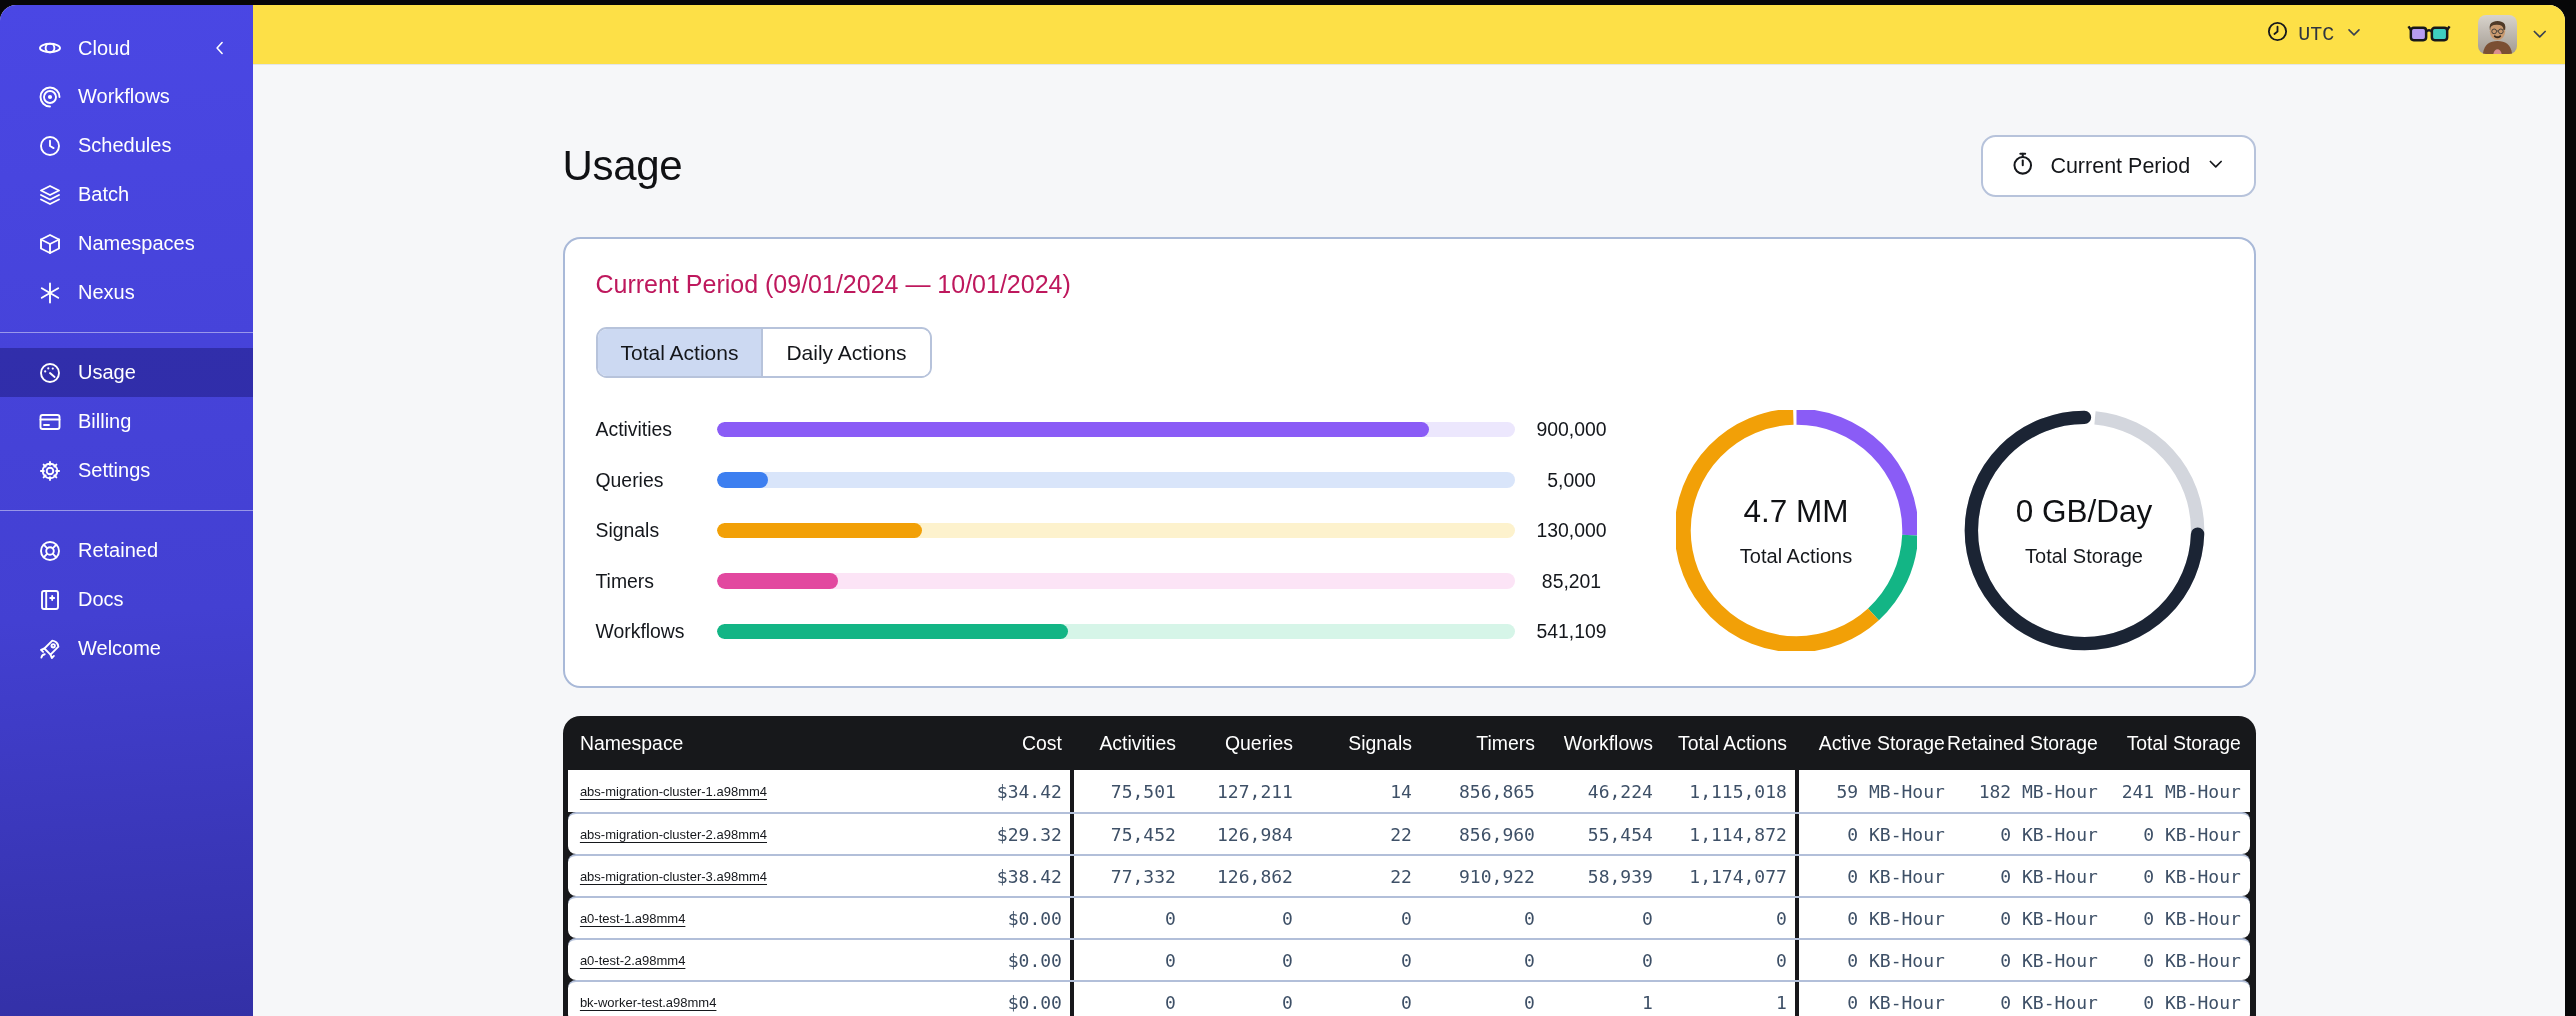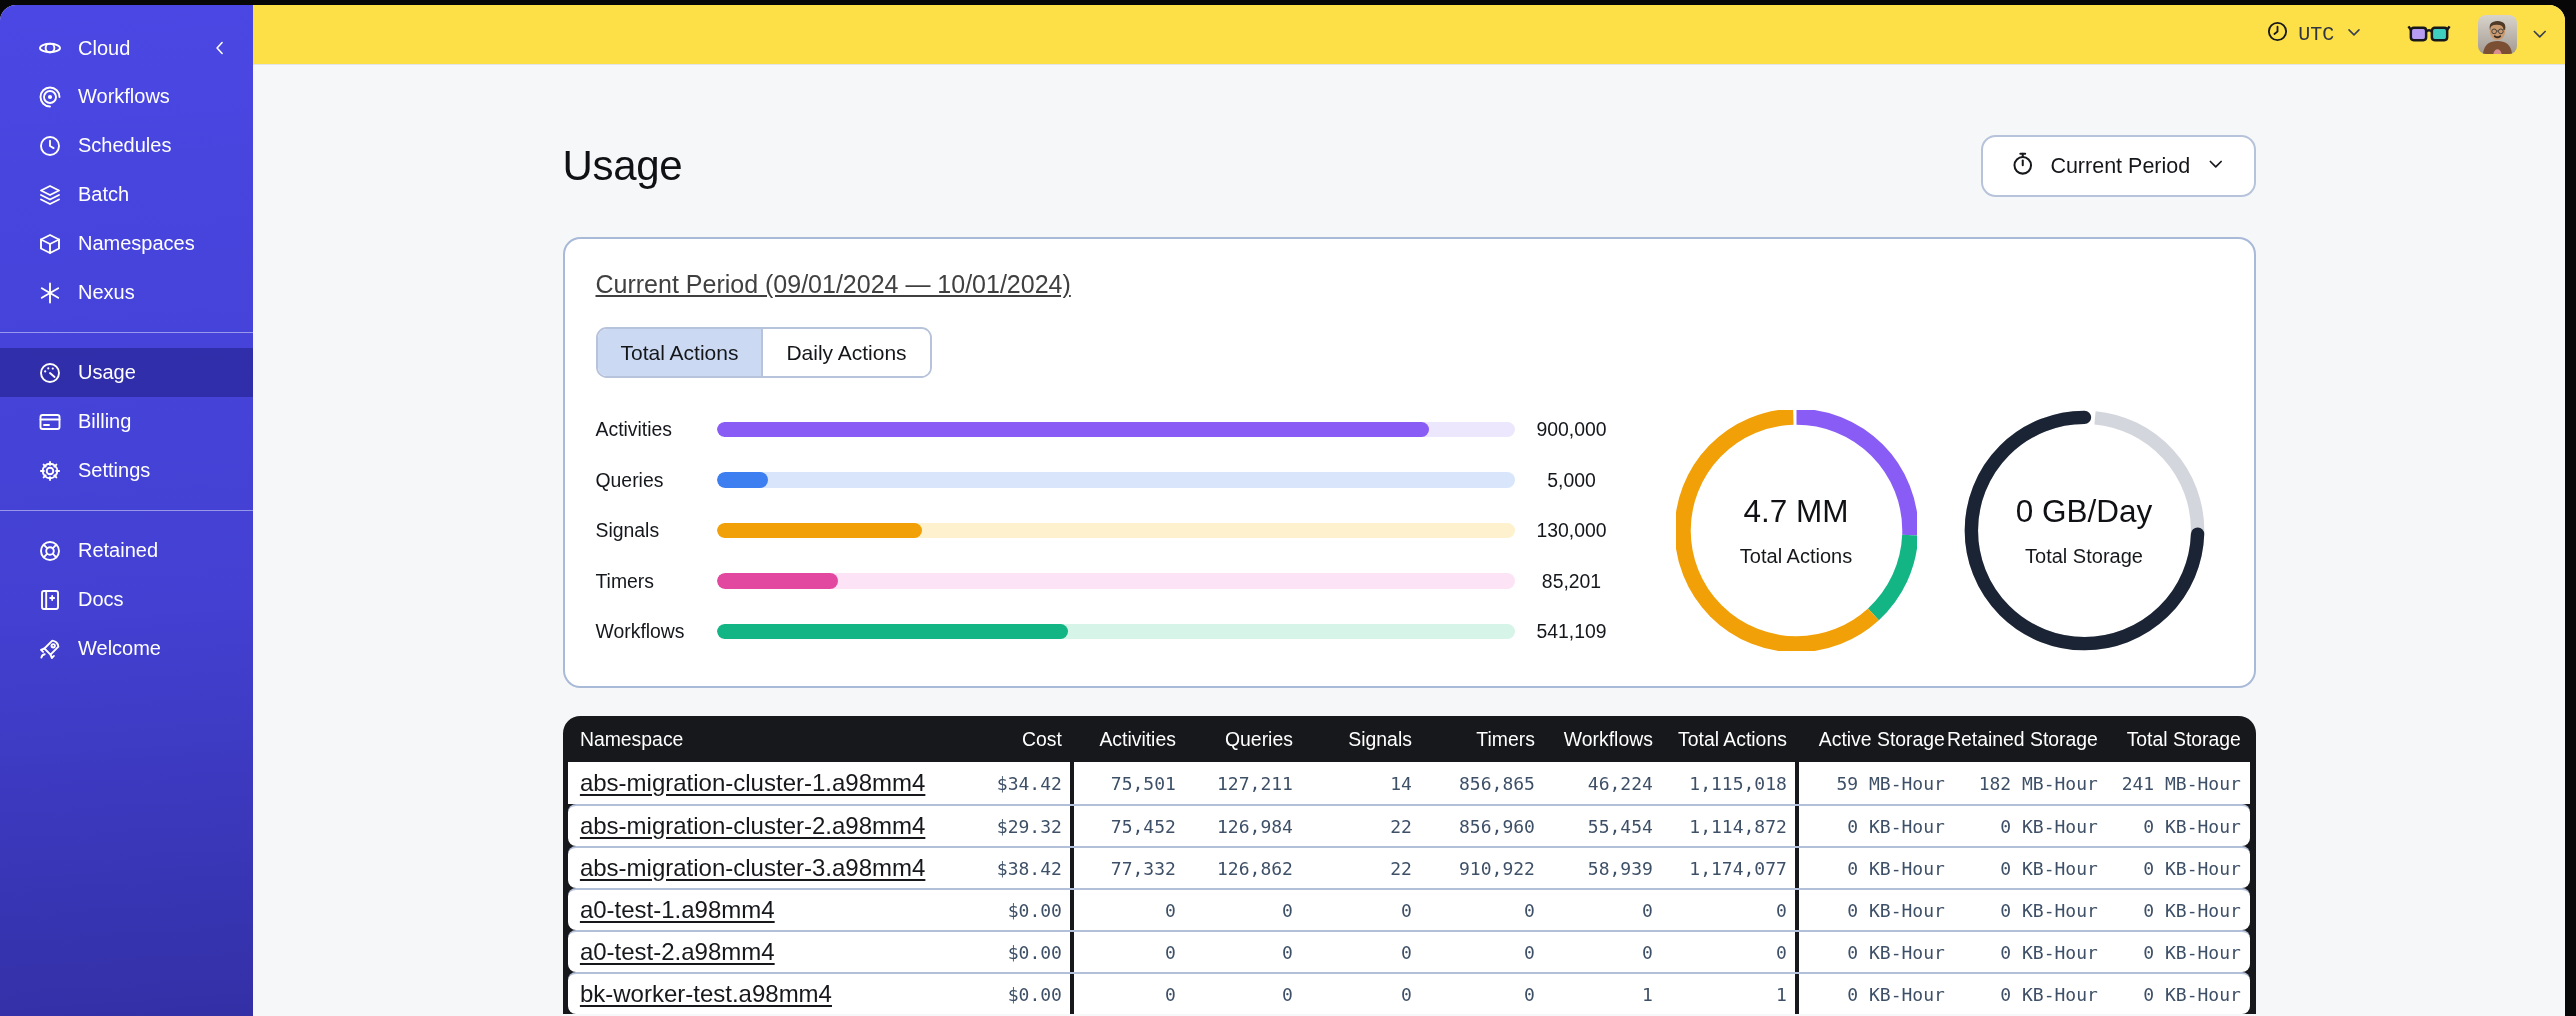--- a/index.html
+++ b/index.html
@@ -60,21 +60,21 @@
     font-size: 21.5px; color: #14161a; font-family: inherit; cursor: pointer;
   }
   .period-btn .p-icon svg { width: 25.5px; height: 25.5px; color: #16181c; }
   .period-btn .p-caret svg { width: 21.5px; height: 21.5px; color: #16181c; }
 
   
   .card {
     margin-top: 40px; background: #fff; border: 2px solid #a9b9d8; border-radius: 17.4px;
     padding: 31px 31px 35px;
   }
-  h2 { font-size: 25px; font-weight: 500; color: #404040; text-decoration: underline; }
+  h2 { font-size: 25px; font-weight: 500; color: #be185d; }
   .tabs { margin-top: 28px; display: inline-flex; border: 2px solid #b7c3db; border-radius: 10.7px; overflow: hidden; }
   .tab { padding: 11.4px 23px; font-size: 21px; background: #fff; border: none; font-family: inherit; color: #14161a; cursor: pointer; }
   .tab.active { background: #ccd9f2; border-right: 2px solid #b7c3db; font-weight: 400; }
 
   .stats { display: flex; align-items: center; gap: 47px; margin-top: 32px; }
   .bars { width: 1033px; display: flex; flex-direction: column; gap: 27.5px; }
   .bar-row { display: flex; align-items: center; }
   .bar-label { width: 121px; font-size: 19.4px; color: #14171c; }
   .bar-track { flex: 1; height: 15.4px; border-radius: 8px; position: relative; overflow: hidden; }
   .bar-fill { position: absolute; left: 0; top: 0; bottom: 0; border-radius: 8px; }
@@ -91,29 +91,29 @@
 
   
   .table-card {
     margin-top: 28px; background: #17181b; border-radius: 17.4px 17.4px 0 0;
     padding: 0 5.4px; overflow: hidden;
   }
   .thead, .trow {
     display: grid;
     grid-template-columns: 371px 131px 114px 117px 119px 123px 118px 134px 158px 153px 143px;
   }
-  .thead { height: 46px; }
+  .thead { height: 54px; }
   .th { display: flex; align-items: center; justify-content: flex-end; color: #fff; font-size: 19.4px; font-weight: 500; padding-right: 8px; white-space: nowrap; }
   .th.c0 { justify-content: flex-start; padding-left: 12px; }
   .trow { height: 42px; background: #fff; }
   .trow + .trow { border-top: 2px solid #b2bfd9; border-radius: 8px; }
   .td { display: flex; align-items: center; justify-content: flex-end; padding-right: 8px; font-family: "DejaVu Sans Mono", monospace; font-size: 18px; color: #3e5067; white-space: nowrap; }
   .td.c0 { justify-content: flex-start; padding-left: 12px; font-family: "Liberation Sans", sans-serif; }
   .td.c2, .td.c8, .th.c2, .th.c8 { border-left: 4.7px solid #17181b; }
-  .ns-link { color: #16181c; font-size: 24px; text-decoration: underline; text-underline-offset: 3.4px; }
+  .ns-link { color: #16181c; font-size: 13px; text-decoration: underline; text-underline-offset: 3.4px; }
 </style>
 </head>
 <body>
 
 <div class="window">
 
   <aside class="sidebar">
     <div class="brand">
       <span class="s-icon">
           <svg class="ln" viewBox="0 0 24 24">

